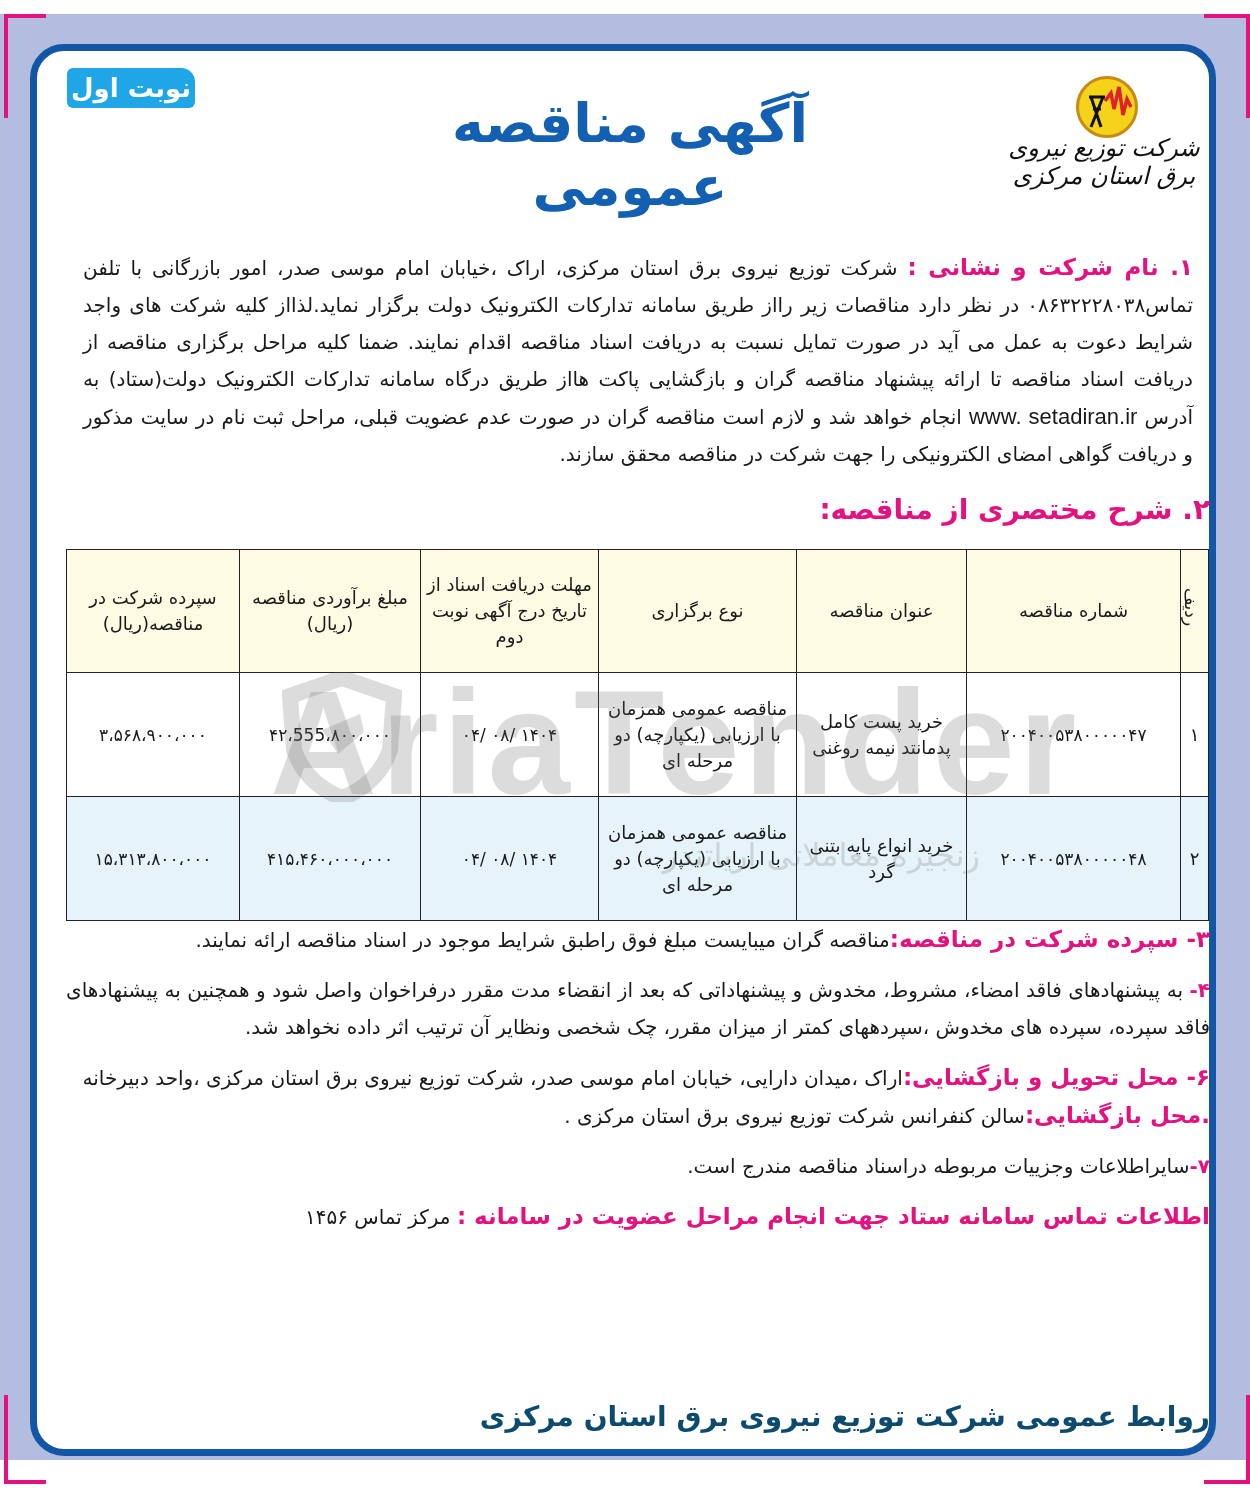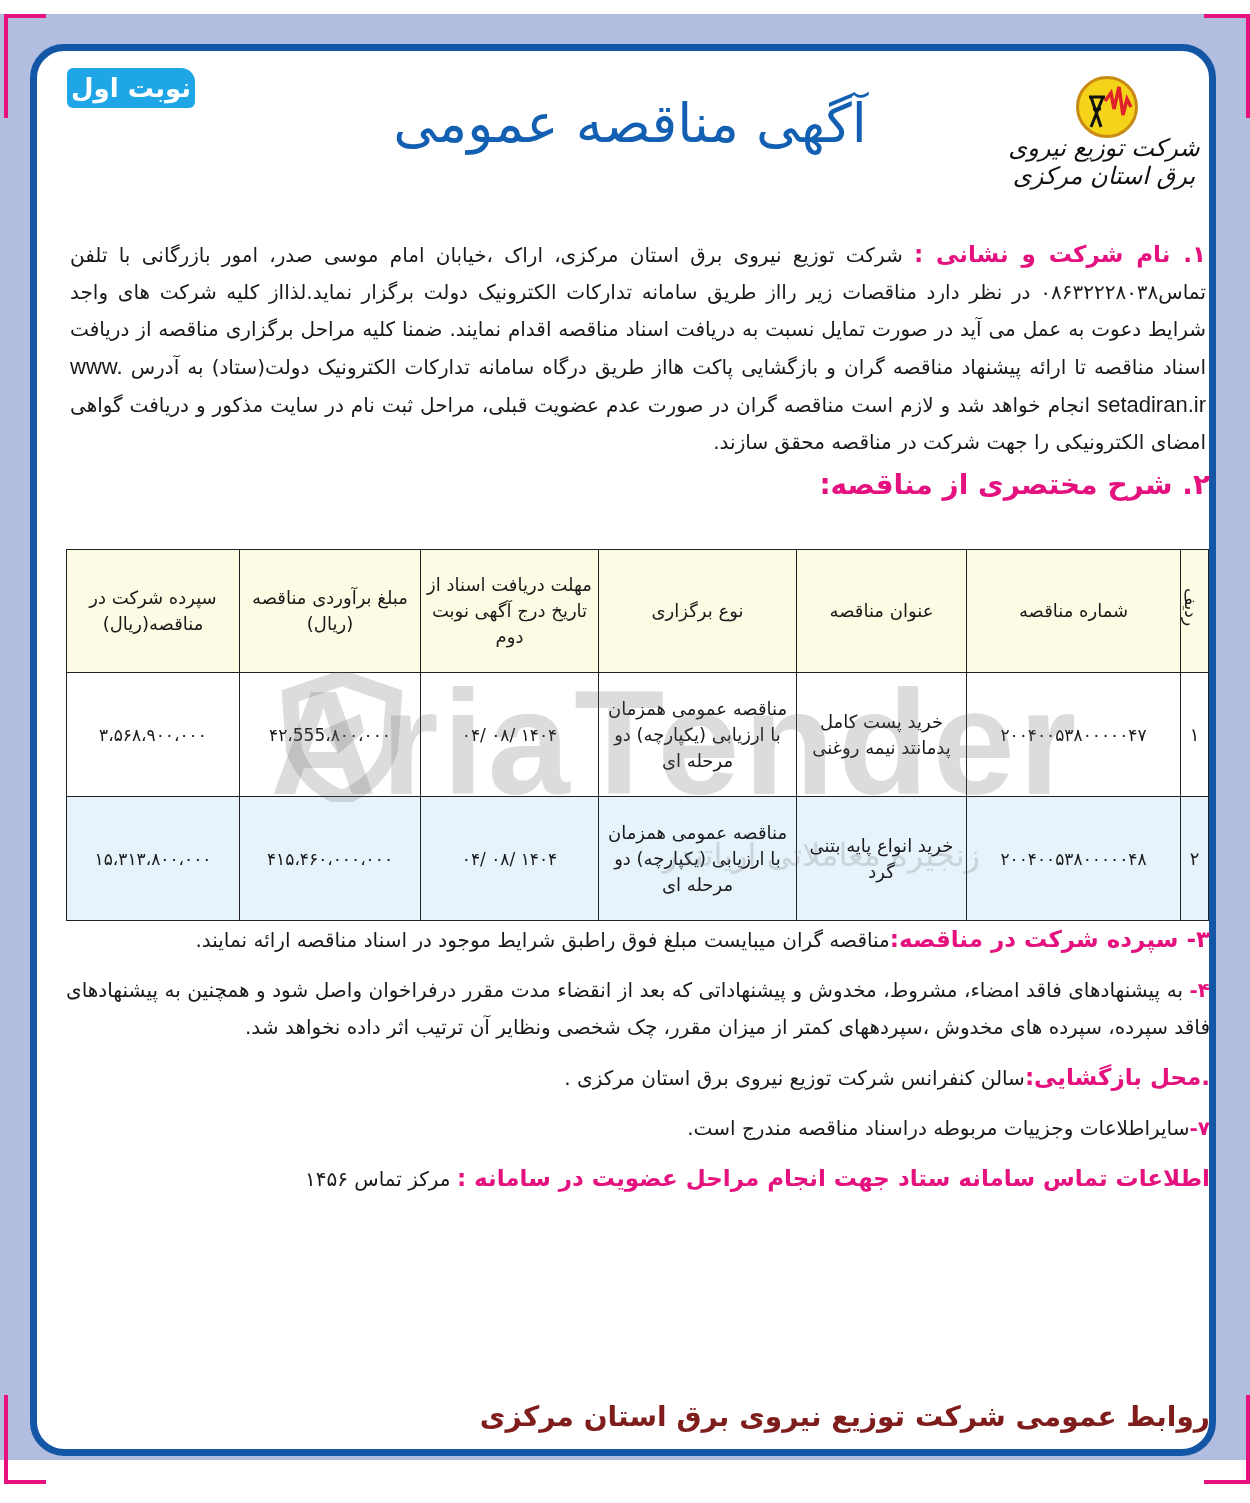--- a/index.html
+++ b/index.html
@@ -20,36 +20,36 @@
     position: absolute; left: 30px; top: 44px; width: 1186px; height: 1412px;
     background: #ffffff; border: 7px solid #1356a6; border-radius: 34px; box-sizing: border-box;
   }
   .badge {
     position: absolute; left: 67px; top: 68px; width: 128px; height: 40px;
     background: #1fa6e6; color: #fff; border-radius: 6px 14px 6px 6px;
     font-weight: bold; font-size: 26px; display: flex; align-items: center; justify-content: center;
   }
   .main-title {
     position: absolute; left: 380px; top: 92px; width: 500px; text-align: center;
-    font-size: 54px; font-weight: normal; color: #1360b3; letter-spacing: -1px;
+    font-size: 54px; font-weight: bold; color: #1360b3; letter-spacing: -1px;
   }
   .logo { position: absolute; left: 992px; top: 76px; width: 224px; height: 100px; }
   .logo-circle {
     position: absolute; left: 84px; top: 0; width: 62px; height: 62px; border-radius: 50%;
     background: #f5d31b; border: 3px solid #c98a14; box-sizing: border-box; overflow: hidden;
   }
   .logo-text {
     position: absolute; left: 0; top: 58px; width: 224px; text-align: center;
     font-family: "DejaVu Serif", serif; font-style: italic; font-size: 24px; color: #111;
   }
   .content {
     position: absolute; left: 66px; top: 232px; width: 1144px;
     font-size: 20px; line-height: 37px; text-align: justify;
   }
-  .p1 { margin: 4px; }
+  .p1 { margin: 17px; }
   .hl { color: #e4117e; font-weight: bold; font-size: 23px; }
   .num-hl { color: #e4117e; font-weight: bold; }
   .latin { font-family: "Liberation Sans", sans-serif; font-size: 22px; direction: ltr; unicode-bidi: embed; }
   .sec2 { color: #e4117e; font-weight: bold; font-size: 28px; margin: 0; line-height: 40px; }
 
   table.tenders {
     position: absolute; left: 66px; top: 549px; width: 1142px; border-collapse: collapse;
     font-size: 18px; table-layout: fixed;
   }
   table.tenders th, table.tenders td {
@@ -73,21 +73,21 @@
     position: absolute; left: 282px; top: 672px; width: 120px; height: 130px; z-index: 2;
     opacity: 0.22;
   }
 
   .rest {
     position: absolute; left: 66px; top: 921px; width: 1144px; font-size: 20px; line-height: 37px;
     text-align: justify;
   }
   .rest p { margin: 0 0 13px 0; }
   .footer-note {
-    position: absolute; right: 40px; top: 1400px; font-size: 28px; font-weight: bold; color: #7f1d1d;
+    position: absolute; right: 40px; top: 1400px; font-size: 28px; font-weight: bold; color: #0c4a6e;
   }
 </style>
 </head>
 <body>
 
 <div class="band-bg"></div>
 <div class="band-bg-bottom-cut"></div>
 <div class="corner" style="left:4px;top:14px;width:42px;height:4px;"></div>
 <div class="corner" style="left:4px;top:14px;width:4px;height:104px;"></div>
 <div class="corner" style="left:1204px;top:14px;width:46px;height:4px;"></div>
@@ -174,20 +174,23 @@
 <div class="watermark-sub">زنجیره معاملاتی آریاتندر</div>
 
 <div class="rest">
   <p>
     <span class="hl">۳- سپرده شرکت در مناقصه:</span><span>مناقصه گران میبایست مبلغ فوق راطبق شرایط موجود در اسناد مناقصه  ارائه نمایند.</span>
   </p>
   <p>
     <span class="num-hl">۴-</span>
     <span>به پیشنهادهای فاقد امضاء، مشروط، مخدوش و پیشنهاداتی که بعد از انقضاء مدت مقرر درفراخوان واصل شود و همچنین به پیشنهادهای فاقد سپرده، سپرده های مخدوش ،سپردههای کمتر از میزان مقرر، چک شخصی ونظایر آن ترتیب اثر داده نخواهد شد.</span>
   </p>
+  <p style="margin-bottom:0">
+    <span class="hl">۶- محل تحویل و بازگشایی:</span><span>اراک ،میدان دارایی، خیابان امام موسی صدر، شرکت توزیع نیروی برق استان مرکزی ،واحد دبیرخانه</span>
+  </p>
   <p>
     <span class="hl">.محل بازگشایی:</span><span>سالن کنفرانس شرکت توزیع نیروی برق استان مرکزی .</span>
   </p>
   <p>
     <span class="num-hl">۷-</span><span>سایراطلاعات وجزییات مربوطه دراسناد مناقصه مندرج است.</span>
   </p>
   <p>
     <span class="hl">اطلاعات تماس سامانه ستاد جهت انجام مراحل عضویت در سامانه :</span>
     <span>مرکز تماس ۱۴۵۶</span>
   </p>

